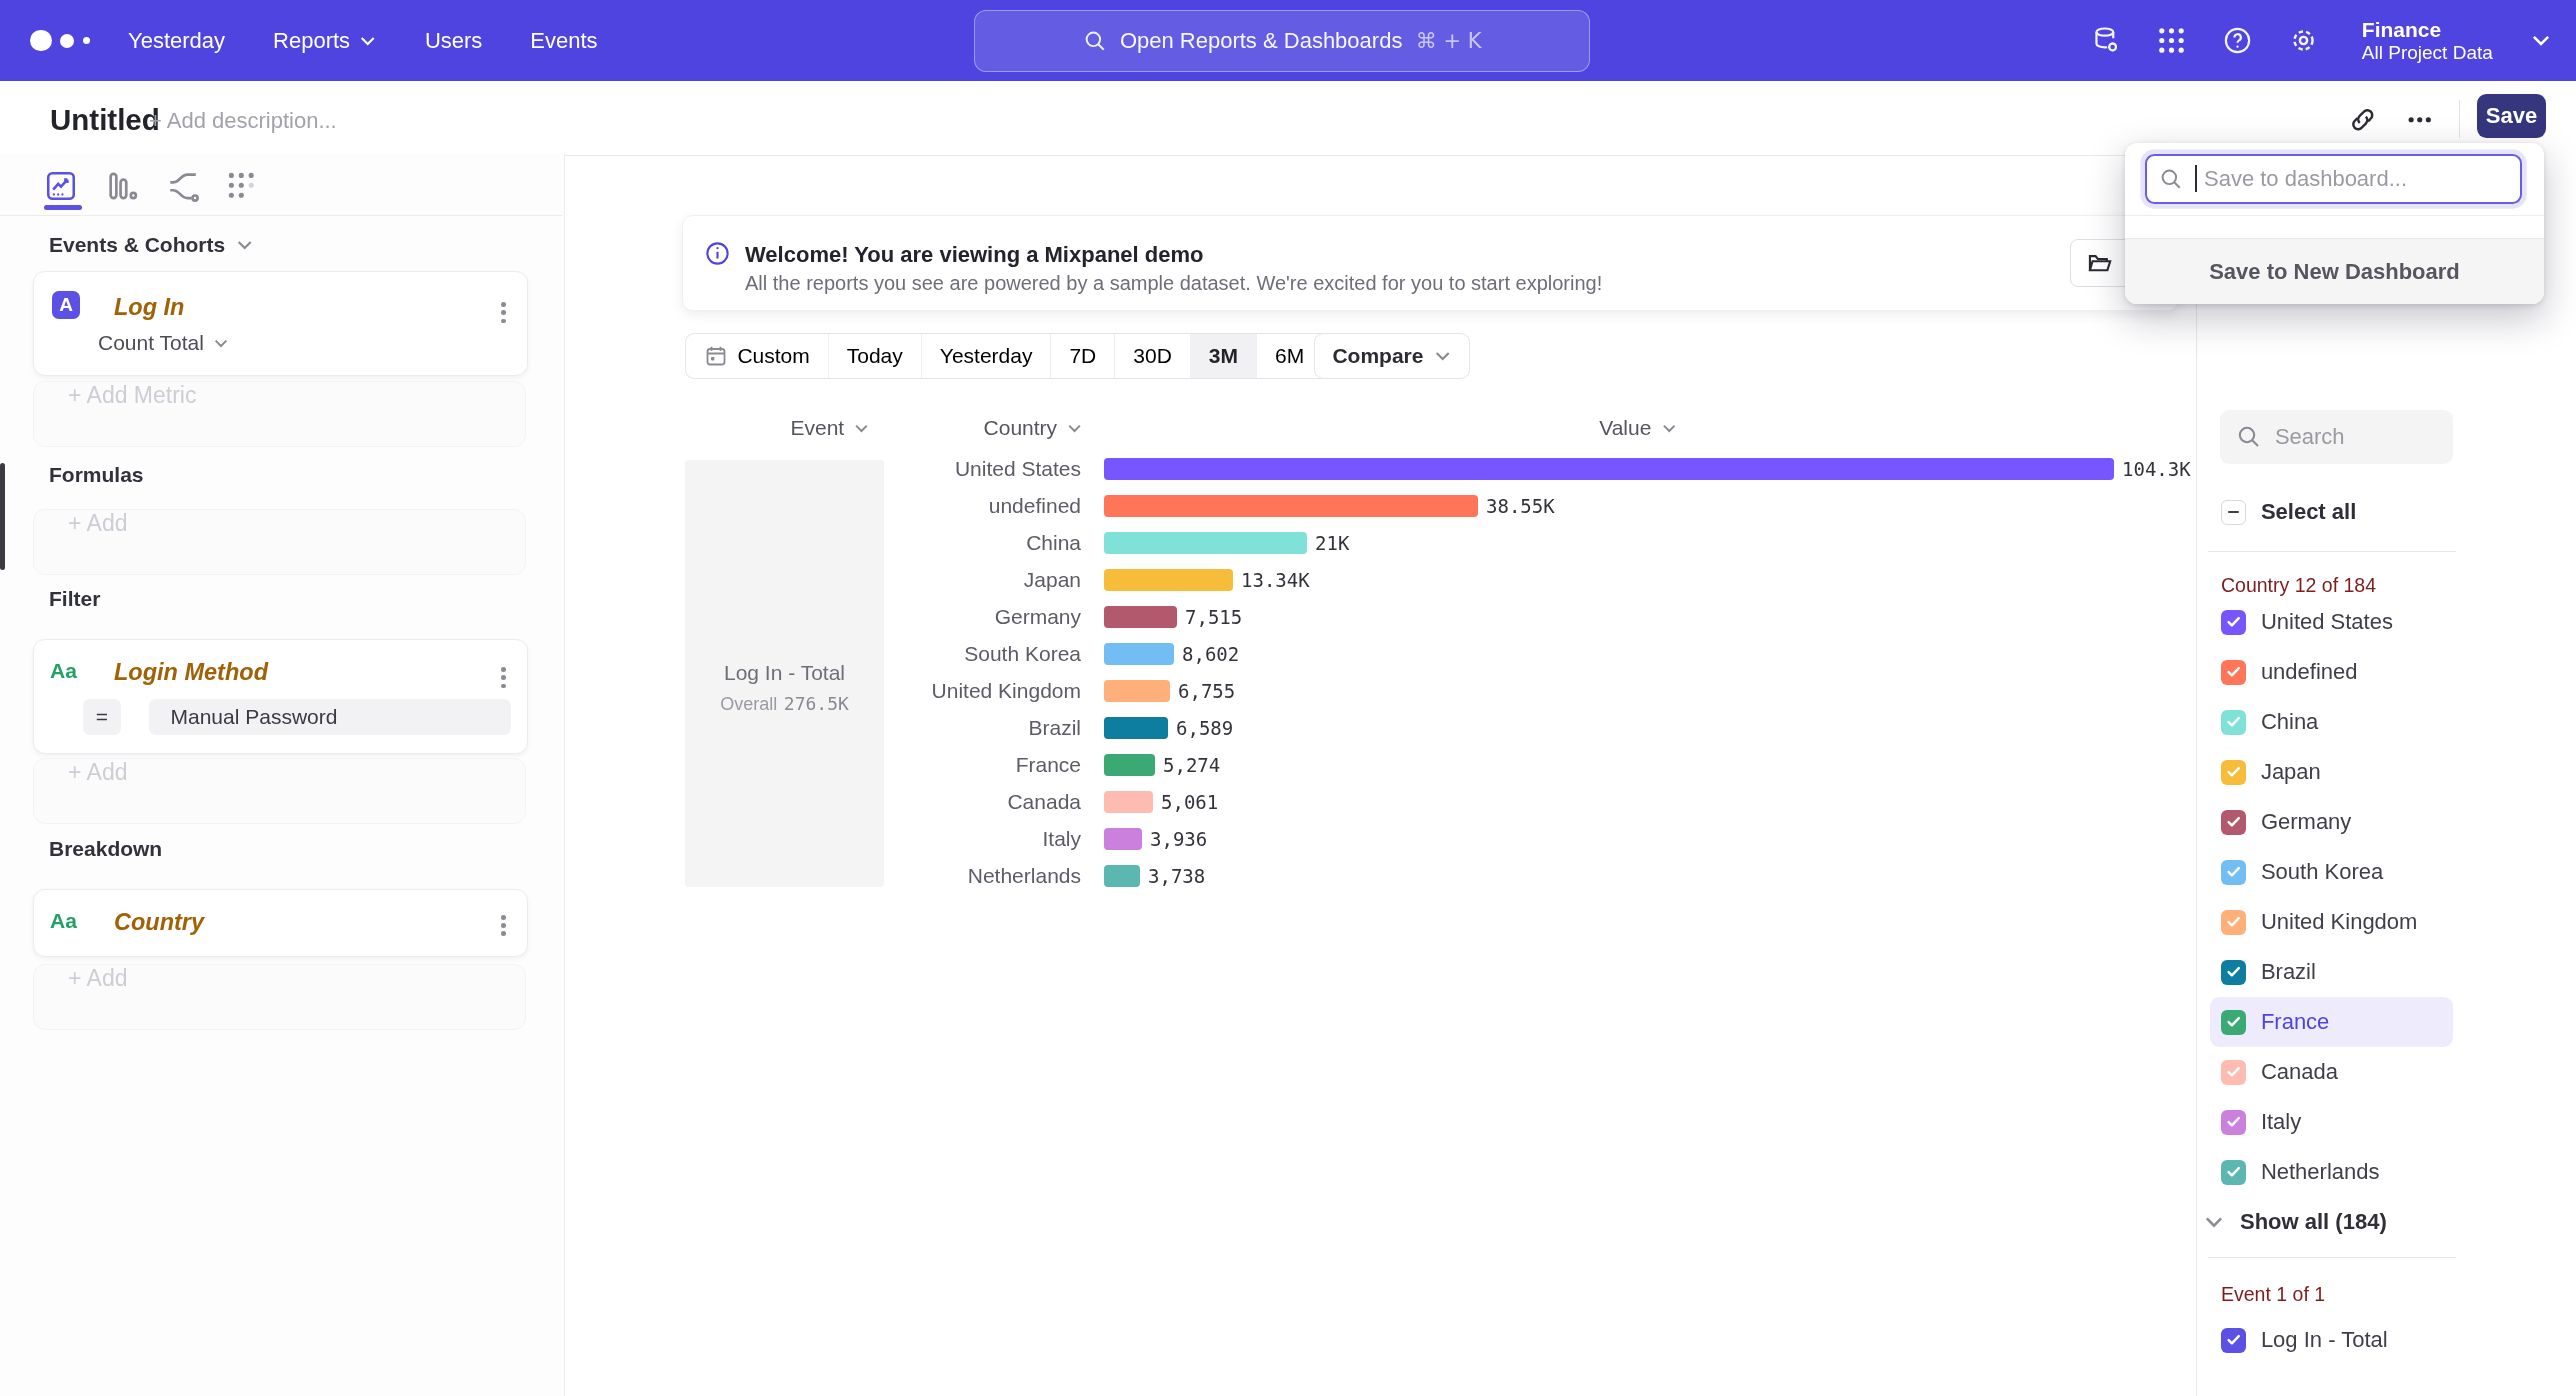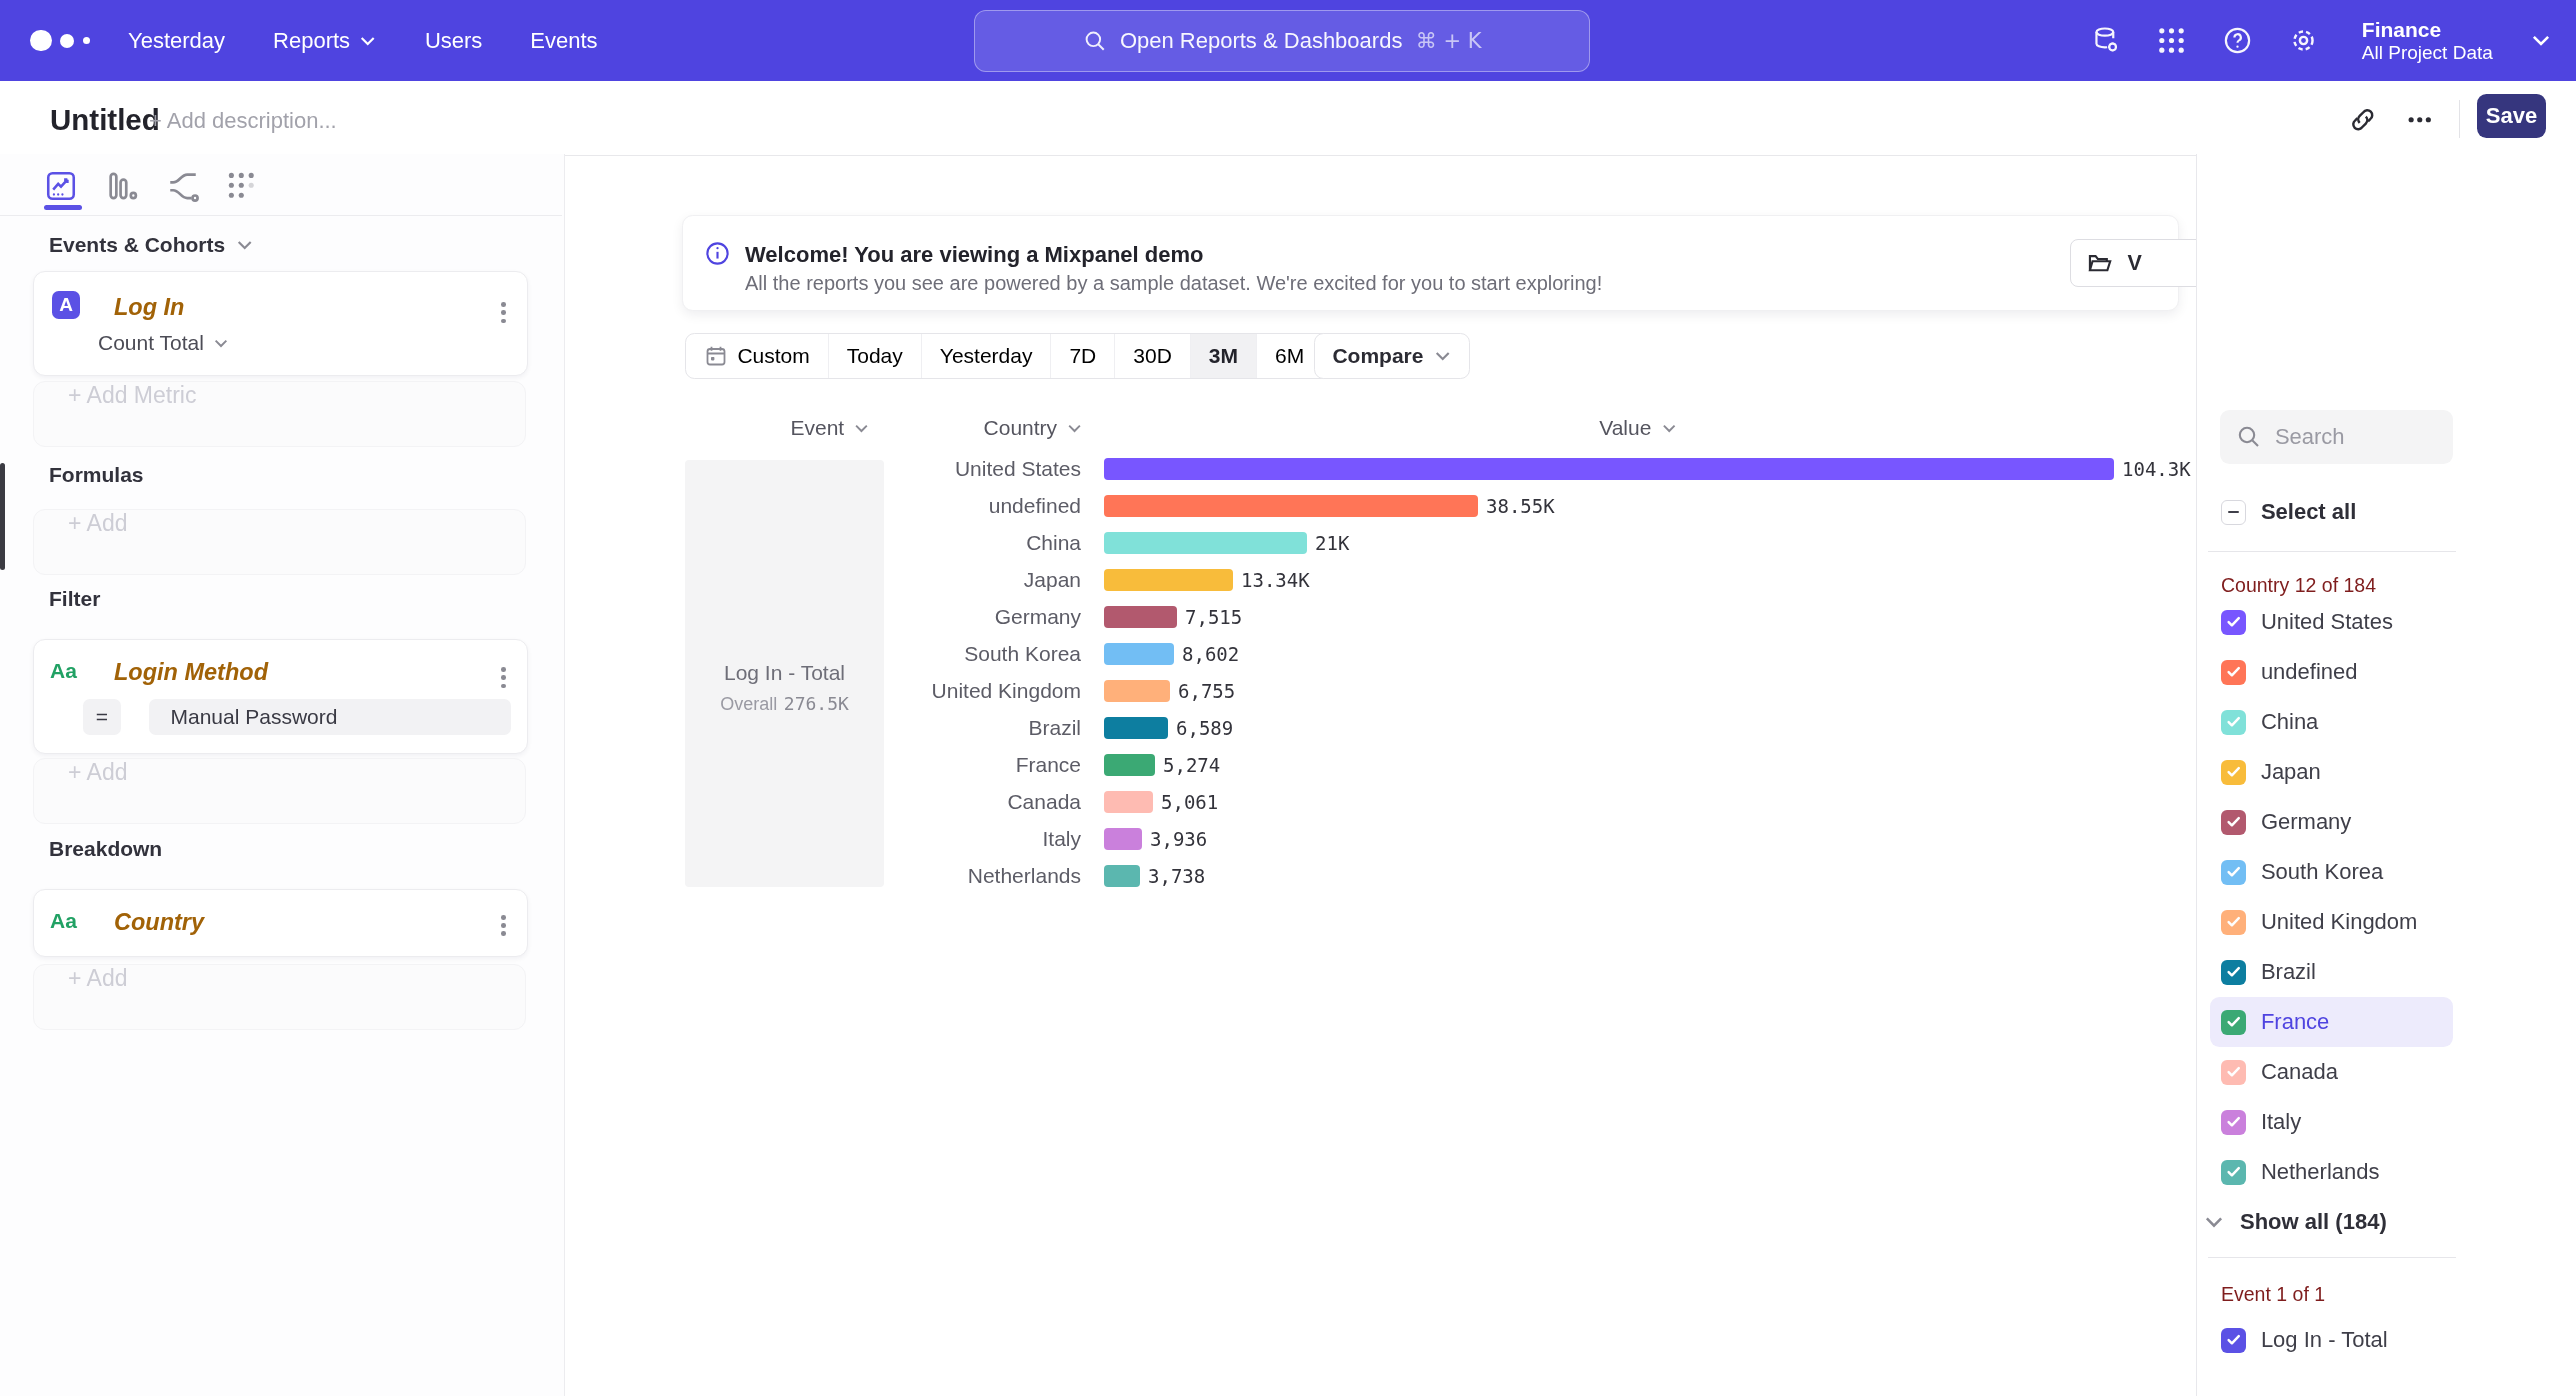--- a/index.html
+++ b/index.html
@@ -621,15 +621,27 @@
           <span class="cbx" style="background:#5B51E5">
             <svg viewBox="0 0 24 24" fill="none" stroke="#fff" stroke-width="3.4" stroke-linecap="round" stroke-linejoin="round">
               <path d="M5 12.5l4.5 4.5L19 7"></path>
             </svg>
           </span>
           <span class="lbl">Log In - Total</span>
         </div>
       </div>
   </aside>
 
+  <div class="popover">
+    <div class="pop-input">
+      <svg viewBox="0 0 22 22" fill="none" stroke="currentColor" stroke-width="1.8">
+          <circle cx="9.5" cy="9.5" r="6.2"></circle>
+          <line x1="14.2" y1="14.2" x2="19" y2="19"></line>
+        </svg>
+      <span class="caret"></span>
+      <input type="text" placeholder="Save to dashboard..." style="">
+    </div>
+    <div class="pop-div1"></div>
+    <div class="pop-footer">Save to New Dashboard</div>
+  </div>
 
 </div>
 
 
 </body></html>

